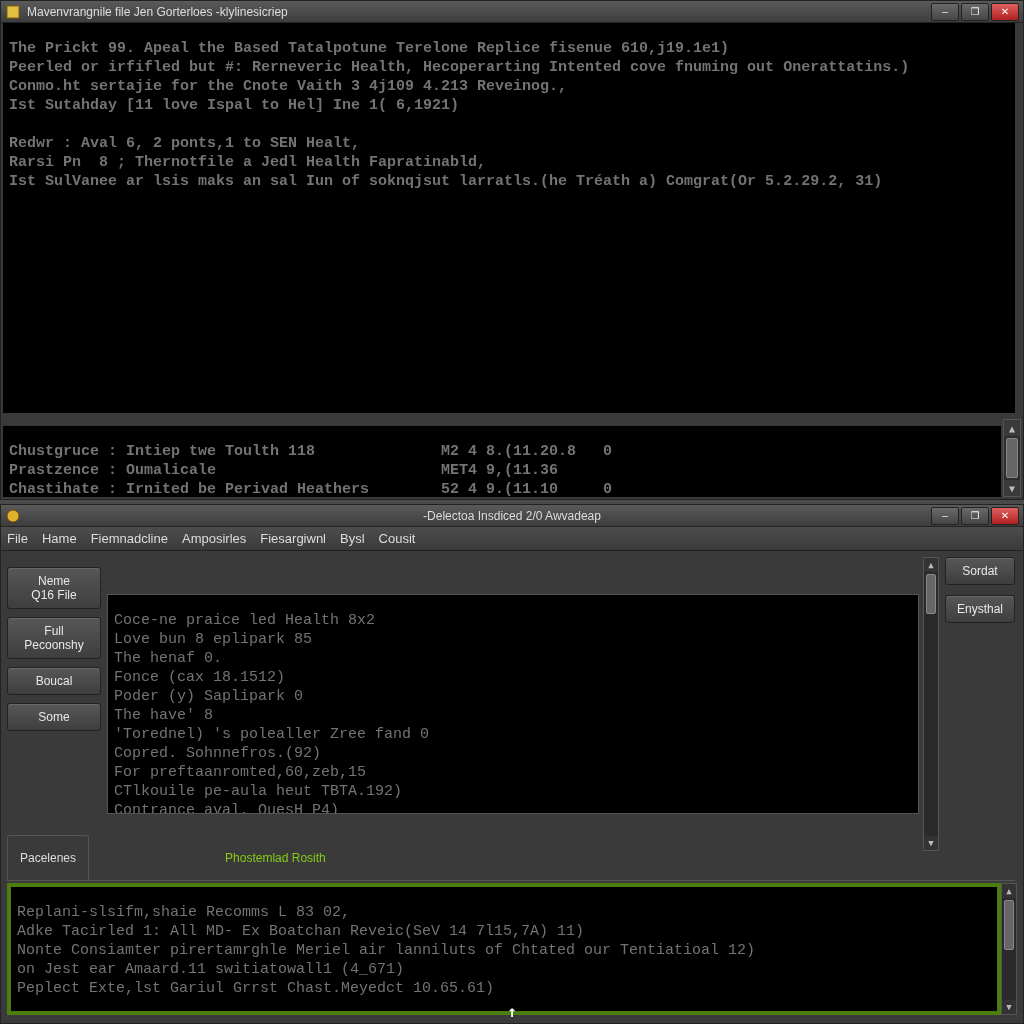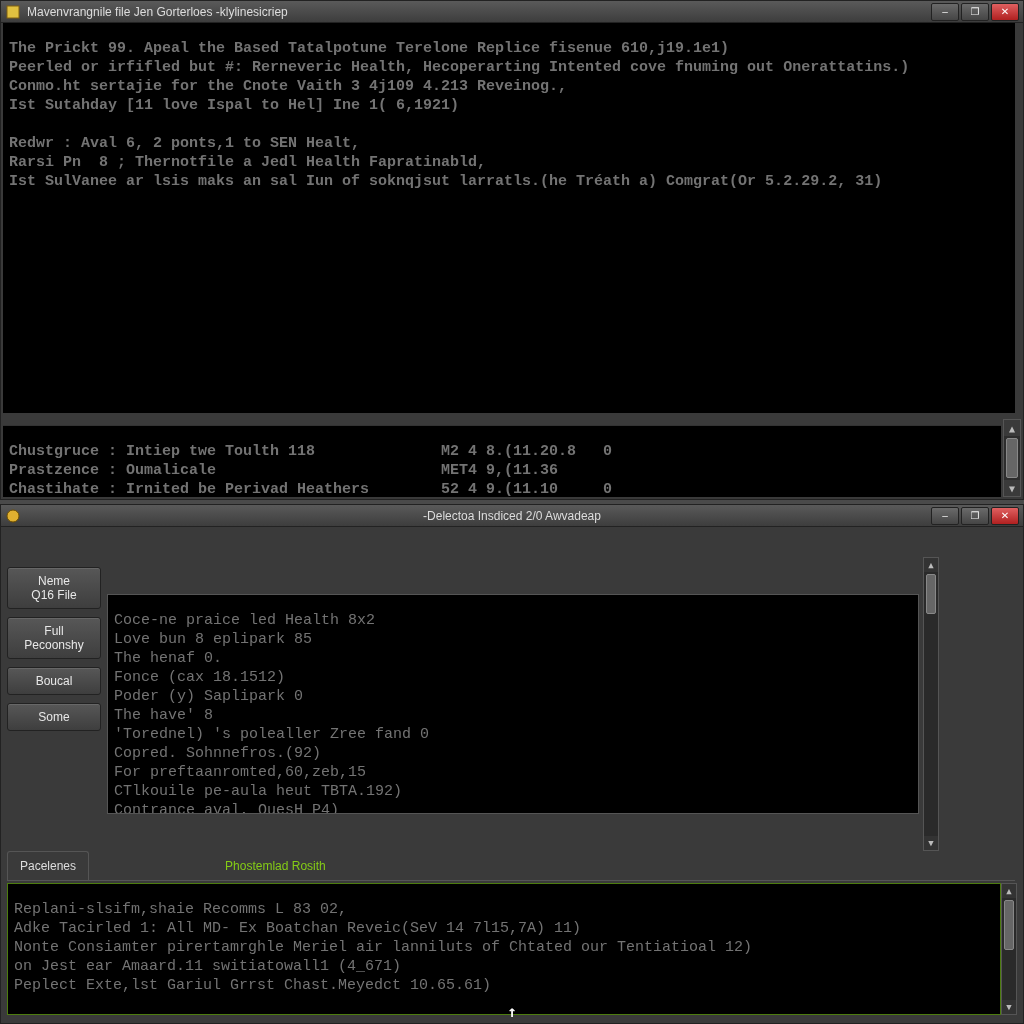--- a/index.html
+++ b/index.html
@@ -113,30 +113,30 @@
   #bot-term-scroll .track{position:absolute;top:14px;bottom:14px;left:0;right:0;background:#2a2a2a;}
   #bot-term-scroll .thumb{position:absolute;left:2px;right:2px;top:2px;height:40px;background:#666;border:1px solid #888;border-radius:2px;}
   #tabbar {
     position:absolute; left:6px; right:8px; top:308px; height:22px;
     display:flex; align-items:flex-end;
     font-family:"Segoe UI",Tahoma,sans-serif;
     font-size:12px; color:#bbb;
     border-bottom:1px solid #555;
   }
   .tab {
-    padding:7px 12px;
+    padding:15px 12px;
     border:1px solid #555; border-bottom:none;
     background:#3a3a3a; margin-right:4px;
     border-radius:3px 3px 0 0;
     color:#ddd;
   }
   .tab.secondary { margin-left: 120px; background:transparent; border:none; color:#84cc16; }
   #bot-lower {
     position:absolute; left:6px; right:22px; top:332px; height:132px;
-    border:1px solid #4d7c0f;
+    border:4px solid #4d7c0f;
     font-weight: normal;
   }
   #bot-lower-scroll { position:absolute; right:6px; top:332px; height:132px; width:16px; background:#333; border:1px solid #555;}
   #bot-lower-scroll .arrow{height:14px;font-size:9px;color:#bbb;display:flex;align-items:center;justify-content:center;}
   #bot-lower-scroll .track{position:absolute;top:14px;bottom:14px;left:0;right:0;background:#2a2a2a;}
   #bot-lower-scroll .thumb{position:absolute;left:2px;right:2px;top:2px;height:50px;background:#666;border:1px solid #888;border-radius:2px;}
   .cursor-up {
     position:absolute; bottom:2px; left:50%; transform:translateX(-50%);
     color:#fff; font-size:16px; font-weight:bold;
   }
@@ -190,20 +190,29 @@
     </span>
     <span class="title-text">-Delectoa Insdiced 2/0 Awvadeap</span>
     <span class="spacer"></span>
     <div class="win-controls">
       <div class="win-btn">–</div>
       <div class="win-btn">❐</div>
       <div class="win-btn close">✕</div>
     </div>
   </div>
 
+  <div id="menubar">
+      <span class="menu-item">File</span>
+      <span class="menu-item">Hame</span>
+      <span class="menu-item">Fiemnadcline</span>
+      <span class="menu-item">Amposirles</span>
+      <span class="menu-item">Fiesargiwnl</span>
+      <span class="menu-item">Bysl</span>
+      <span class="menu-item">Cousit</span>
+    </div>
 
   <div id="bot-body">
     <div id="left-col">
         <div class="ui-btn">
           <div>Neme</div>
           <div>Q16 File</div>
         </div>
         <div class="ui-btn">
           <div>Full</div>
           <div>Pecoonshy</div>
@@ -232,20 +241,24 @@
 Meme Nel 8
 Near the Meax as 09</div>
     <div id="bot-term-scroll">
       <div class="arrow">▲</div>
       <div class="track">
           <div class="thumb"></div>
         </div>
       <div class="arrow" style="position:absolute;bottom:0;left:0;right:0;">▼</div>
     </div>
 
+    <div id="right-col">
+        <div class="ui-btn">Sordat</div>
+        <div class="ui-btn">Enysthal</div>
+      </div>
 
     <div id="tabbar">
       <div class="tab">Pacelenes</div>
       <div class="tab secondary">Phostemlad Rosith</div>
     </div>
 
     <div id="bot-lower" class="term">Replani-slsifm,shaie Recomms L 83 02,
 Adke Tacirled 1: All MD- Ex Boatchan Reveic(SeV 14 7l15,7A) 11)
 Nonte Consiamter pirertamrghle Meriel air lanniluts of Chtated our Tentiatioal 12)
 on Jest ear Amaard.11 switiatowall1 (4_671)

